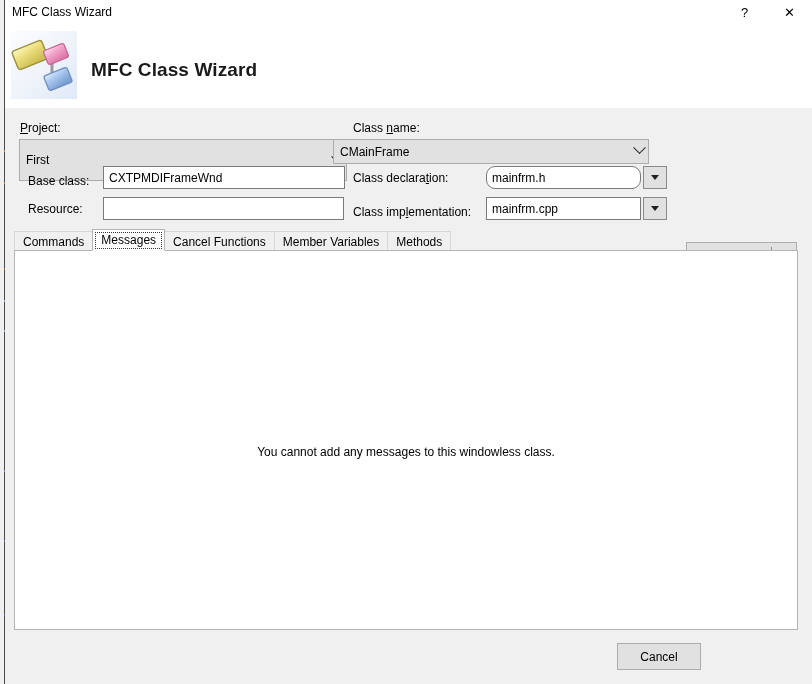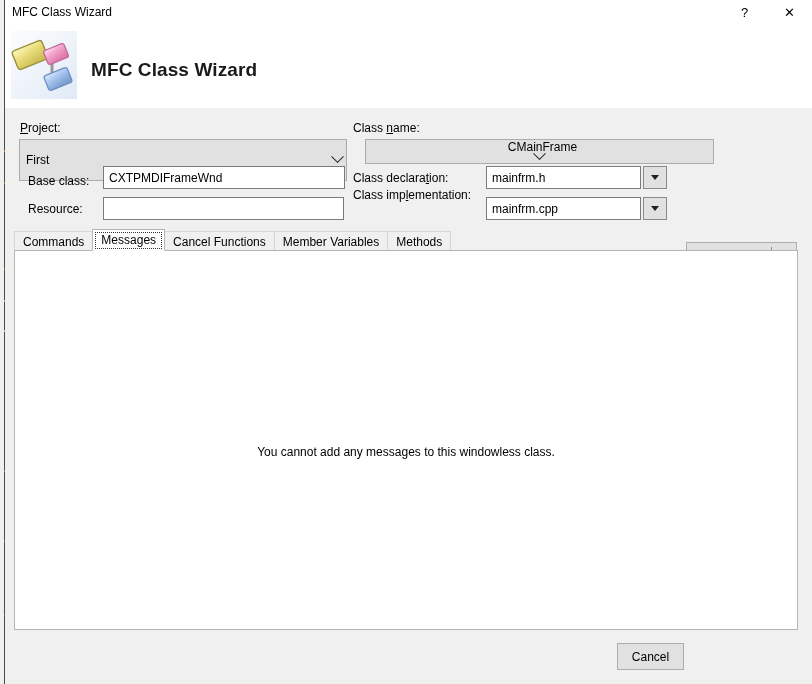--- a/index.html
+++ b/index.html
@@ -294,21 +294,21 @@
   .btn.default {
     border: 2px solid #0078d7;
     background: #e1e1e1;
   }
   .btn.disabled {
     color: #9a9a9a;
     background: #e9e9e9;
     border-color: #c4c4c4;
   }
   #ok-btn     { left: 524px; top: 643px; width: 87px; }
-  #cancel-btn { left: 617px; top: 643px; width: 67px; }
+  #cancel-btn { left: 617px; top: 643px; width: 84px; }
   #apply-btn  { left: 710px; top: 643px; width: 87px; }
 </style>
 </head>
 <body>
 
 <div id="window">
 
   <div class="bg-sliver">
     <div class="edge-line"></div>
     <div class="sp" style="top:150px;background:#c07a28;"></div>
@@ -374,46 +374,46 @@
 
   <div id="body-area">
 
     <div class="lbl" style="left:15px; top:13px;"><u>P</u><span>roject:</span></div>
     <div class="combo" style="left:14px; top:31px; width:328px; height:42px;">
       <div class="ctext">First</div>
       <div class="carrow"><span class="chev"></span></div>
     </div>
 
     <div class="lbl" style="left:348px; top:13px;"><span>Class </span><u>n</u><span>ame:</span></div>
-    <div class="combo" style="left:360px; top:31px; width:349px; height:25px;flex-direction:column;">
+    <div class="combo" style="left:328px; top:31px; width:316px; height:25px;">
       <div class="ctext">CMainFrame</div>
       <div class="carrow"><span class="chev"></span></div>
     </div>
 
     <div id="add-class-btn">
       <div id="add-class-main"><span>Add </span><u>C</u><span>lass</span></div>
       <div id="add-class-divider"></div>
       <div id="add-class-arrow">
         <span class="tri-down"></span>
       </div>
     </div>
 
     <div class="lbl" style="left:23px; top:66px;">Base class:</div>
     <input class="tbox" type="text" style="left: 98px; top: 58px; width: 242px; height: 23px;" value="CXTPMDIFrameWnd">
 
     <div class="lbl" style="left:23px; top:94px;">Resource:</div>
     <input class="tbox" type="text" style="left: 98px; top: 89px; width: 241px; height: 23px;" value="">
 
     <div class="lbl" style="left:348px; top:63px;"><span>Class declara</span><u>t</u><span>ion:</span></div>
-    <input class="tbox" type="text" style="left: 481px; top: 58px; width: 155px; height: 23px;" value="mainfrm.h">
+    <input class="tbox" type="text" style="left: 481px; top: 58px; width: 155px; height: 23px; border-radius: 9px;" value="mainfrm.h">
     <div class="dropbtn" style="left:638px; top:58px;">
       <span class="tri-down"></span>
     </div>
 
-    <div class="lbl" style="left:348px; top:80px;"><span>Class imp</span><u>l</u><span>ementation:</span></div>
+    <div class="lbl" style="left:348px; top:97px;"><span>Class imp</span><u>l</u><span>ementation:</span></div>
     <input class="tbox" type="text" style="left: 481px; top: 89px; width: 155px; height: 23px;" value="mainfrm.cpp">
     <div class="dropbtn" style="left:638px; top:89px;">
       <span class="tri-down"></span>
     </div>
   </div>
 
   <div id="content-panel">
     <div id="empty-message">You cannot add any messages to this windowless class.</div>
   </div>
 

